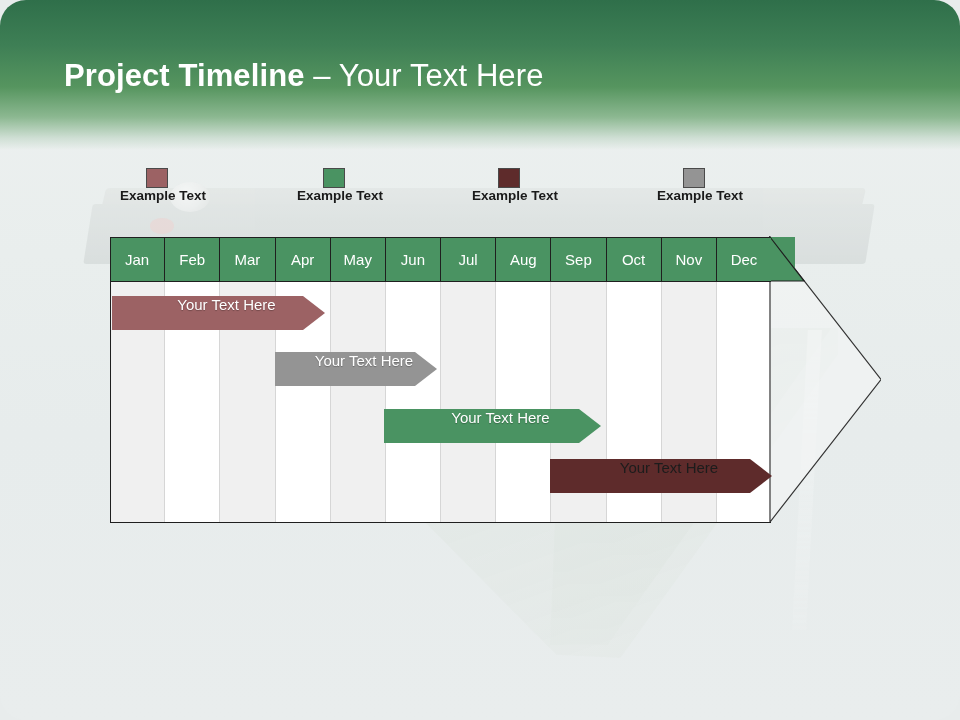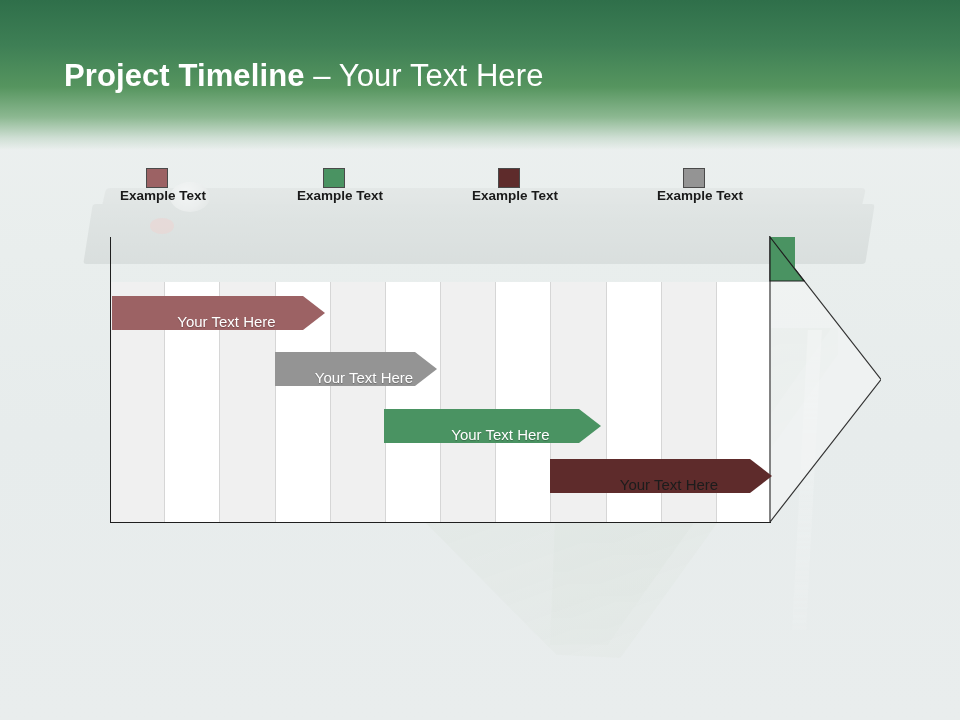--- a/index.html
+++ b/index.html
@@ -11,20 +11,21 @@
     height: 720px;
     overflow: hidden;
     font-family: "Liberation Sans", sans-serif;
     background: #e8ecec;
   }
   #slide {
     position: relative;
     width: 960px;
     height: 720px;
     overflow: hidden;
+    border-radius: 26px;
   }
 
   
   .bg-base {
     position: absolute;
     inset: 0;
     background:
       linear-gradient(180deg,
         #eef1f1 0%,
         #e9eeed 35%,
@@ -217,21 +218,21 @@
     height: 287px;
     z-index: 2;
   }
 
   
   .bar {
     position: absolute;
     height: 34px;
     z-index: 4;
     display: flex;
-    align-items: flex-end;
+    align-items: flex-start;
     color: #ffffff;
     font-size: 15px;
     white-space: nowrap;
     box-sizing: border-box;
     clip-path: polygon(0 0, calc(100% - 22px) 0, 100% 50%, calc(100% - 22px) 100%, 0 100%);
     filter: drop-shadow(1.5px 1.5px 1.2px rgba(0,0,0,.35));
     padding-left: 38px;
   }
   .bar span {
     position: relative;
@@ -286,20 +287,34 @@
 
   <div class="chart">
 
     <svg class="big-arrow" viewBox="0 0 112 287" preserveAspectRatio="none">
       <polygon points="1,1 112,143.5 1,286" fill="#f3f5f5" fill-opacity="0.62" stroke="#333333" stroke-width="1.2"></polygon>
       <polygon points="1,1 26,1 26,45 1,45" fill="#4a9362" stroke="none"></polygon>
       <polygon points="1,1 35,45 1,45" fill="#4a9362" stroke="none"></polygon>
       <polygon points="1,1 35,45 1,45" fill="none" stroke="#1f1f1f" stroke-width="1.2"></polygon>
     </svg>
 
+    <div class="head-row">
+      <div class="head-cell">Jan</div>
+      <div class="head-cell">Feb</div>
+      <div class="head-cell">Mar</div>
+      <div class="head-cell">Apr</div>
+      <div class="head-cell">May</div>
+      <div class="head-cell">Jun</div>
+      <div class="head-cell">Jul</div>
+      <div class="head-cell">Aug</div>
+      <div class="head-cell">Sep</div>
+      <div class="head-cell">Oct</div>
+      <div class="head-cell">Nov</div>
+      <div class="head-cell">Dec</div>
+    </div>
 
     <div class="grid-body">
       <div class="grid-col alt"></div>
       <div class="grid-col"></div>
       <div class="grid-col alt"></div>
       <div class="grid-col"></div>
       <div class="grid-col alt"></div>
       <div class="grid-col"></div>
       <div class="grid-col alt"></div>
       <div class="grid-col"></div>

